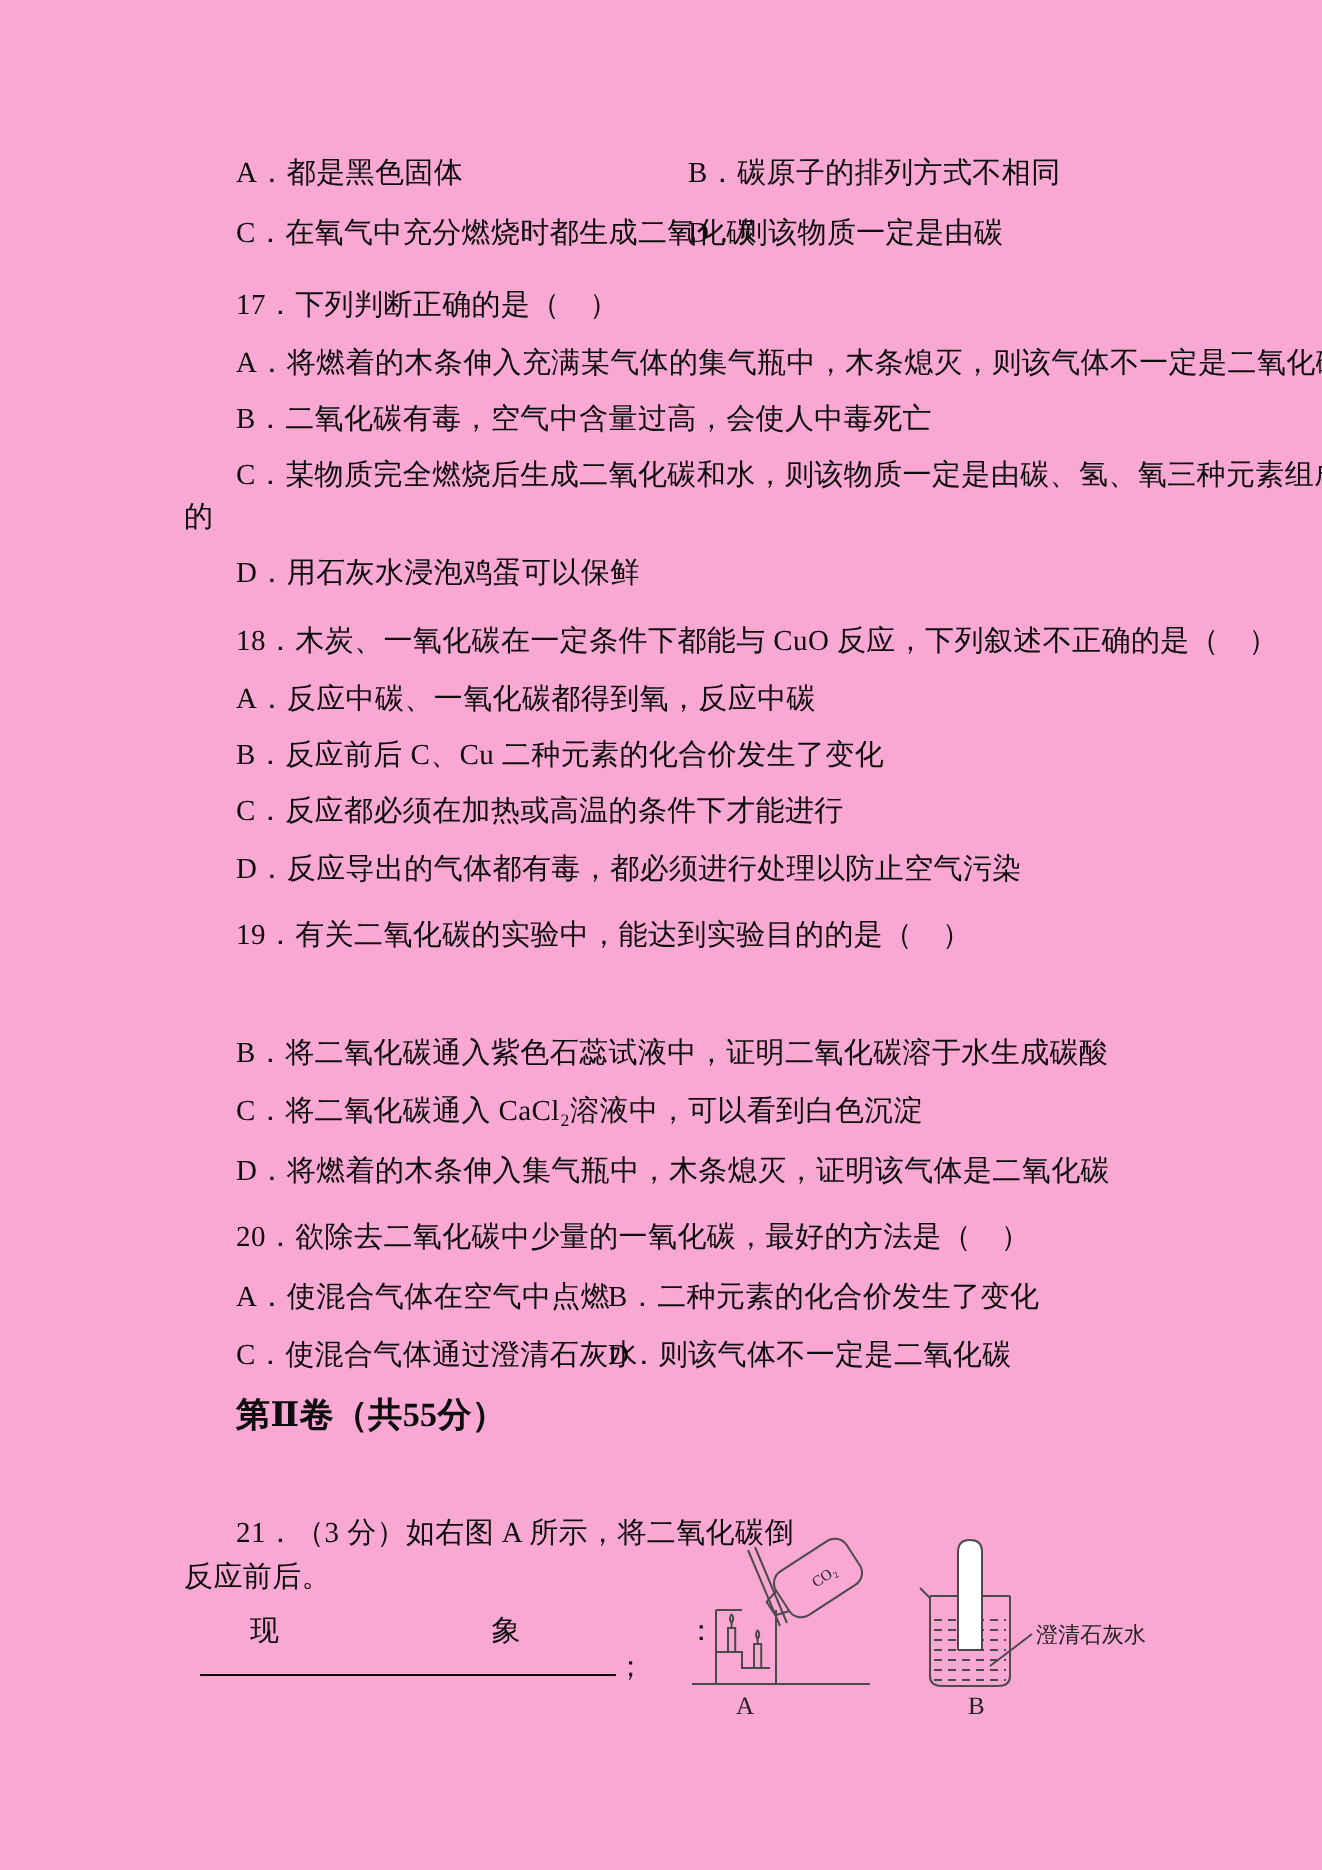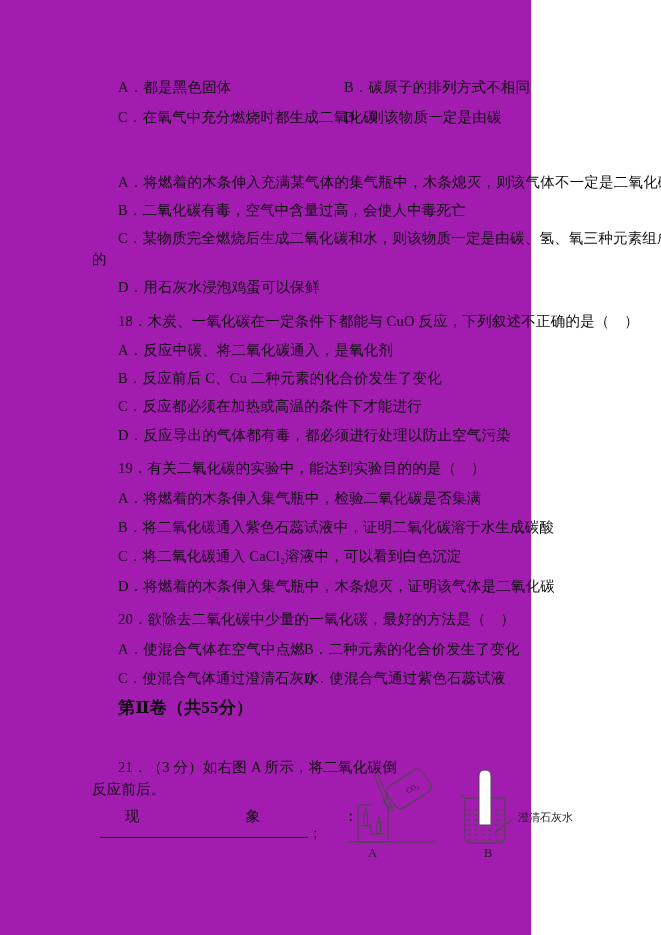--- a/index.html
+++ b/index.html
@@ -1,21 +1,21 @@
 <!DOCTYPE html>
 <html><head>
 <meta charset="utf-8">
 <style>
   html,body{margin:0;padding:0;}
   body{
     width:661px;height:935px;background:#ffffff;
     font-family:"Liberation Serif","DejaVu Serif",serif;
     color:#0d0d0d;position:relative;overflow:hidden;
   }
-  .page{position:absolute;left:0;top:0;width:531px;height:935px;background:#a21caf;}
+  .page{position:absolute;left:0;top:0;width:661px;height:935px;background:#f9a8d4;}
   .ln{
     position:absolute;left:118px;white-space:pre;
     font-size:14.5px;line-height:15px;letter-spacing:0.2px;
   }
   .ln.cont{left:92px;}           
   .col-a{display:inline-block;}
   .bold{font-weight:bold;font-size:17px;}
   .u{border-bottom:1.5px solid #000;padding-bottom:1px;}
   .blank{
     display:inline-block;width:208px;height:13px;
@@ -27,41 +27,41 @@
   .figtext{font-family:"Liberation Serif","DejaVu Serif",serif;fill:#222;}
 </style>
 </head>
 <body>
 
 <div class="page">
 
   <div class="ln" style="top:80px"><span class="col-a" style="width:226px">A．都是黑色固体</span><span>B．碳原子的排列方式不相同</span></div>
   <div class="ln" style="top:110px"><span class="col-a" style="width:226px">C．在氧气中充分燃烧时都生成二氧化碳</span><span>D．则该物质一定是由碳</span></div>
 
+  <div class="ln" style="top:146px">17．下列判断正确的是（　）</div>
   <div class="ln" style="top:175px">A．将燃着的木条伸入充满某气体的集气瓶中，木条熄灭，则该气体不一定是二氧化碳</div>
   <div class="ln" style="top:203px">B．二氧化碳有毒，空气中含量过高，会使人中毒死亡</div>
   <div class="ln" style="top:231px">C．某物质完全燃烧后生成二氧化碳和水，则该物质一定是由碳、氢、氧三种元素组成</div>
   <div class="ln cont" style="top:252px">的</div>
   <div class="ln" style="top:280px">D．用石灰水浸泡鸡蛋可以保鲜</div>
 
   <div class="ln" style="top:314px">18．木炭、一氧化碳在一定条件下都能与 CuO 反应，下列叙述不正确的是（　）</div>
-  <div class="ln" style="top:343px">A．反应中碳、将二氧化碳通入，是氧化剂</div>
+  <div class="ln" style="top:343px">A．反应中碳、一氧化碳都得到氧，反应中碳</div>
   <div class="ln" style="top:371px">B．反应前后 C、Cu 二种元素的化合价发生了变化</div>
   <div class="ln" style="top:399px">C．反应都必须在加热或高温的条件下才能进行</div>
   <div class="ln" style="top:428px">D．反应导出的气体都有毒，都必须进行处理以防止空气污染</div>
 
   <div class="ln" style="top:461px">19．有关二氧化碳的实验中，能达到实验目的的是（　）</div>
-  <div class="ln" style="top:491px">A．将燃着的木条伸入集气瓶中，检验二氧化碳是否集满</div>
   <div class="ln" style="top:520px">B．将二氧化碳通入紫色石蕊试液中，证明二氧化碳溶于水生成碳酸</div>
   <div class="ln" style="top:579px">D．将燃着的木条伸入集气瓶中，木条熄灭，证明该气体是二氧化碳</div>
   <div class="ln" style="top:549px">C．将二氧化碳通入 CaCl₂溶液中，可以看到白色沉淀</div>
 
   <div class="ln" style="top:612px">20．欲除去二氧化碳中少量的一氧化碳，最好的方法是（　）</div>
   <div class="ln" style="top:642px"><span class="col-a" style="width:186px">A．使混合气体在空气中点燃</span><span>B．二种元素的化合价发生了变化</span></div>
-  <div class="ln" style="top:671px"><span class="col-a" style="width:186px">C．使混合气体通过澄清石灰水</span><span>D．使混合气通过紫色石蕊试液</span></div>
+  <div class="ln" style="top:671px"><span class="col-a" style="width:186px">C．使混合气体通过澄清石灰水</span><span>D．则该气体不一定是二氧化碳</span></div>
 
   <div class="ln bold" style="top:700px">第Ⅱ卷（共55分）</div>
 
 
   <div class="ln" style="top:760px">21．（3 分）如右图 A 所示，将二氧化碳倒</div>
   <div class="ln cont" style="top:782px">反应前后。</div>
 
   <div class="ln cont" style="top:809px;left:125px"><span>现</span><span style="margin-left:106px">象</span><span style="margin-left:83px">：</span></div>
 
   <div class="ln cont" style="top:824px;left:100px"><span class="blank"></span><span>；</span></div>

